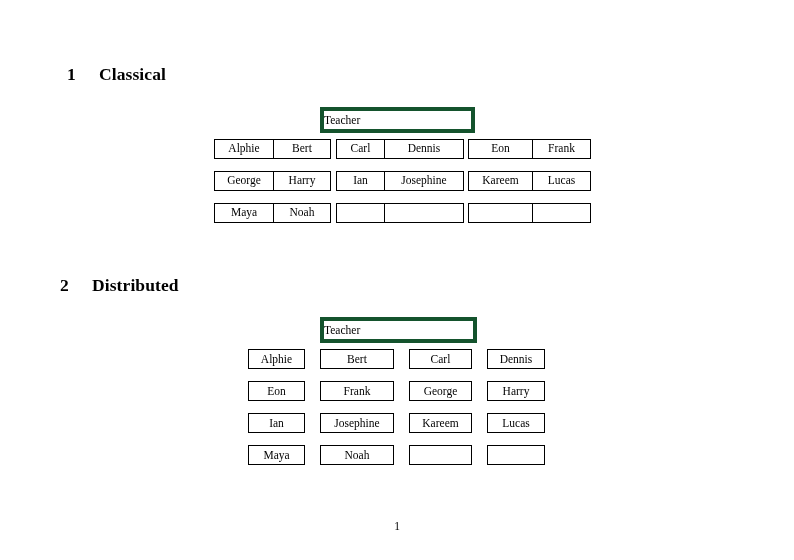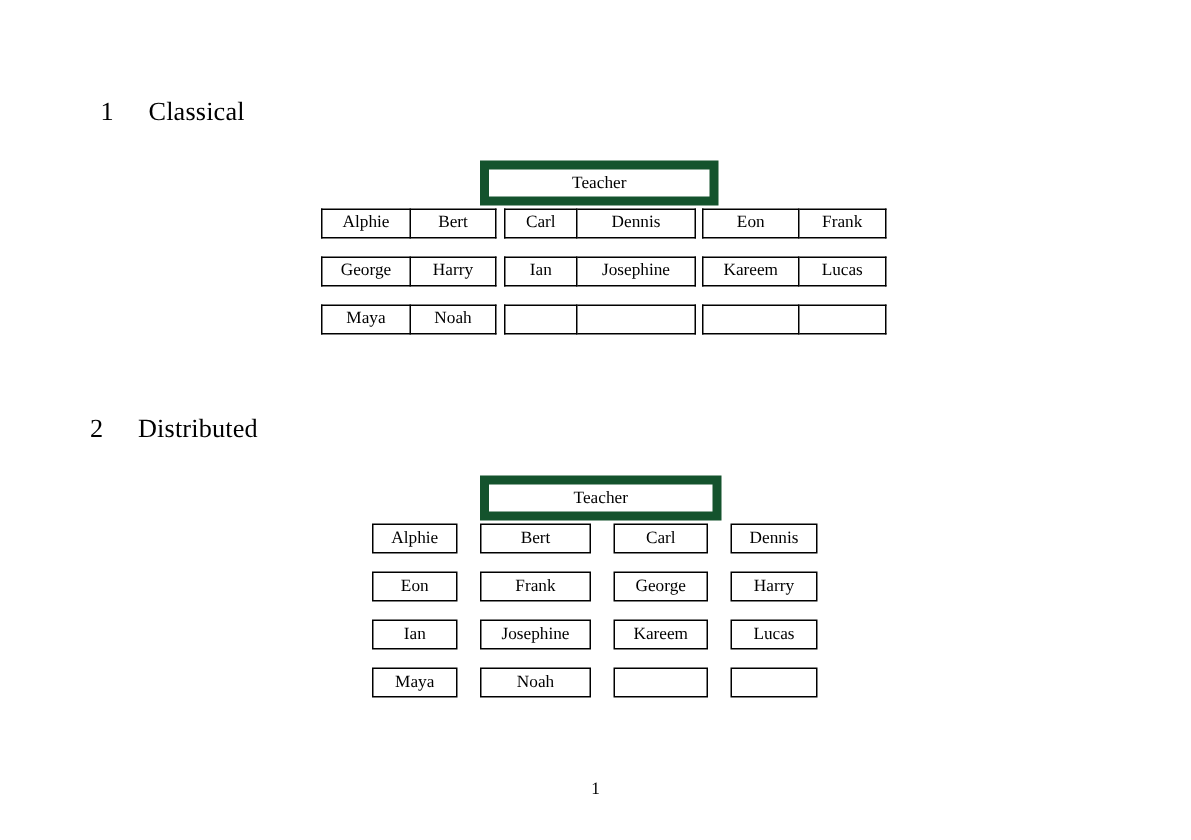--- a/index.html
+++ b/index.html
@@ -18,21 +18,21 @@
   }
 
   .page {
     position: absolute;
     inset: 0;
   }
 
   
   .section-heading {
     position: absolute;
-    font-weight: normal;
+    font-weight: bold;
     font-size: 17.5px;
     letter-spacing: 0.1px;
     white-space: nowrap;
   }
   .section-heading .sec-num {
     display: inline-block;
     width: 32px;
   }
   .section-heading .sec-title {
     display: inline-block;
@@ -55,24 +55,23 @@
     padding: 0 2px;
     text-align: center;
     vertical-align: middle;
     white-space: nowrap;
     font-size: 11.5px;
   }
 
   
   .teacher-box {
     position: absolute;
-    border: 6px solid #14532d;
+    border: 4px solid #14532d;
     height: 18px;
     line-height: 18px;
-    text-align: center;
     font-size: 11.5px;
     box-sizing: content-box;
   }
   #classical-teacher { left: 320px; top: 107px; width: 147px; }
   #distributed-teacher { left: 320px; top: 317px; width: 149px; }
 
   
   .group-classical { }
   #cg1 { left: 214px; width: 106px; }
 

